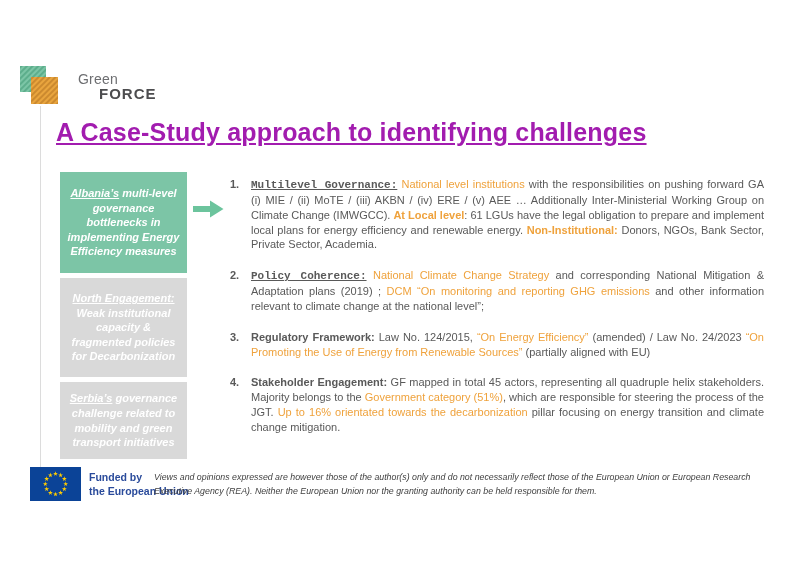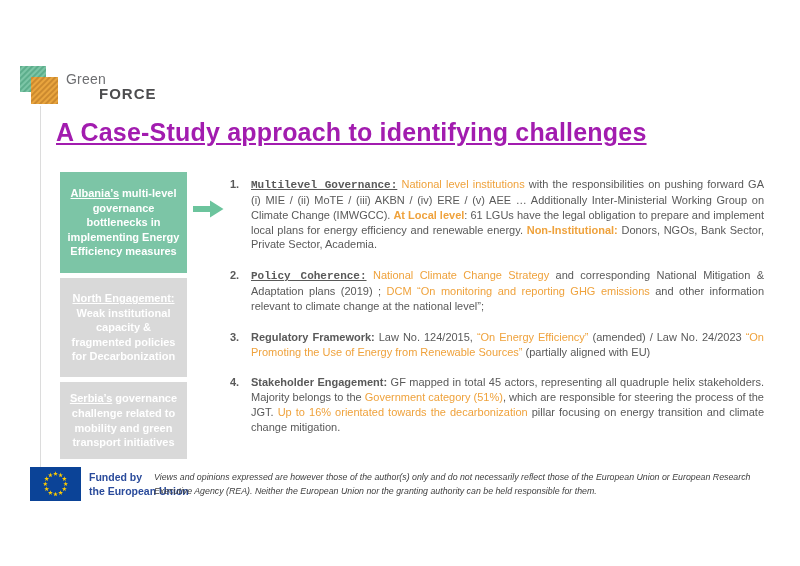--- a/index.html
+++ b/index.html
@@ -3,32 +3,32 @@
 <meta charset="utf-8">
 <style>
   * { margin: 0; padding: 0; box-sizing: border-box; }
   html, body { width: 800px; height: 566px; background: #ffffff; }
   body { font-family: "Liberation Sans", sans-serif; }
   #slide { position: relative; width: 800px; height: 566px; background: #fff; overflow: hidden; }
 
   
   .logo { position: absolute; left: 20px; top: 66px; display: flex; align-items: center; gap: 8px; }
   .logo-words { display: flex; flex-direction: column; line-height: 1.05; }
-  .logo-green { font-size: 14px; color: #6d6e71; letter-spacing: 0.2px; }
+  .logo-green { font-size: 14px; color: #6d6e71; letter-spacing: 0.2px; margin-left: 12px; }
   .logo-force { font-size: 15px; color: #4d4d4f; font-weight: bold; letter-spacing: 1px; margin-left: 33px; }
 
   
   .vline { position: absolute; left: 40px; top: 106px; width: 1px; height: 362px; background: #dcdcdc; }
 
   
   .title { position: absolute; left: 56px; top: 118px; width: 700px; font-size: 25px; color: #a21caf; letter-spacing: 0.2px; text-decoration: underline; }
 
   
   .side-box { position: absolute; left: 60px; width: 127px; display: flex; align-items: center; justify-content: center;
-              padding: 8px 7px; text-align: center; color: #ffffff; font-weight: bold; 
+              padding: 8px 7px; text-align: center; color: #ffffff; font-weight: bold; font-style: italic;
               font-size: 11px; line-height: 1.32; }
   .side-box .lead { text-decoration: underline; }
   .box-green { background: #7cc5a6; top: 172px; height: 101px; }
   .box-gray-1 { background: #d9d9d9; top: 278px; height: 99px; }
   .box-gray-2 { background: #d9d9d9; top: 382px; height: 77px; }
 
   .arrow-wrap { position: absolute; left: 193px; top: 200px; width: 31px; height: 18px; }
 
   
   .points { position: absolute; left: 230px; top: 177px; width: 534px; color: #595959; font-size: 11px; line-height: 1.35; }

